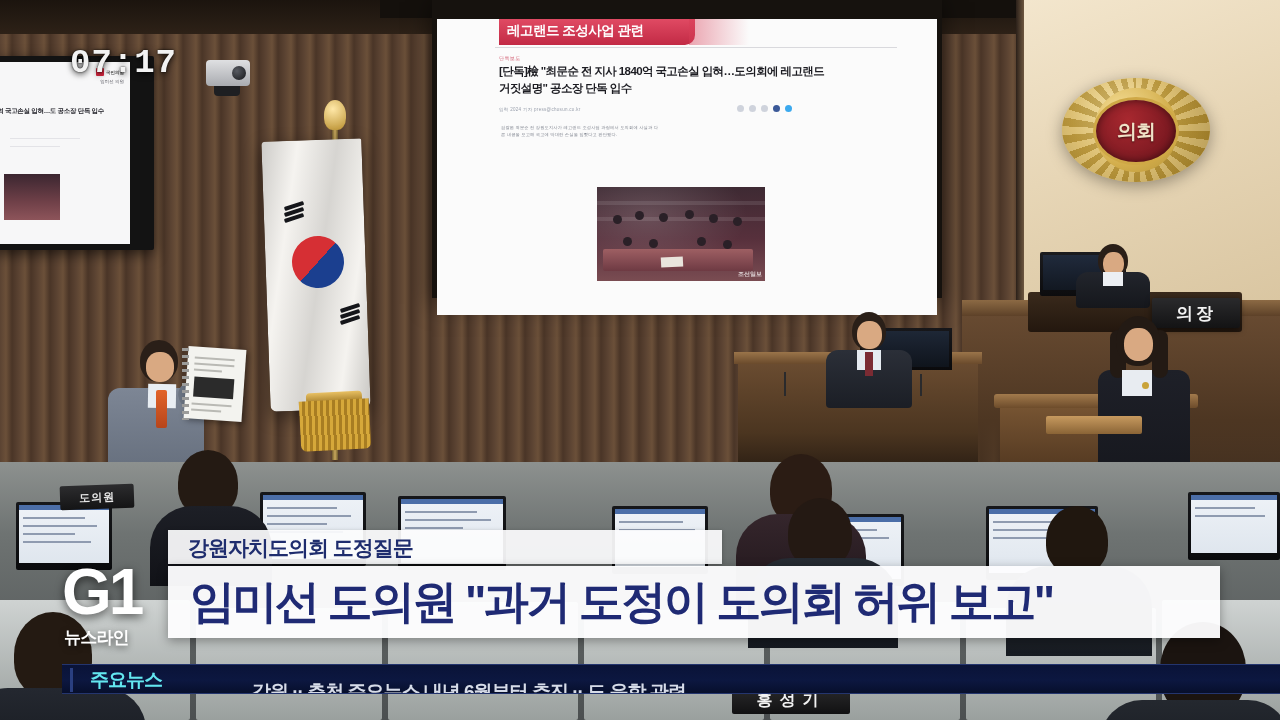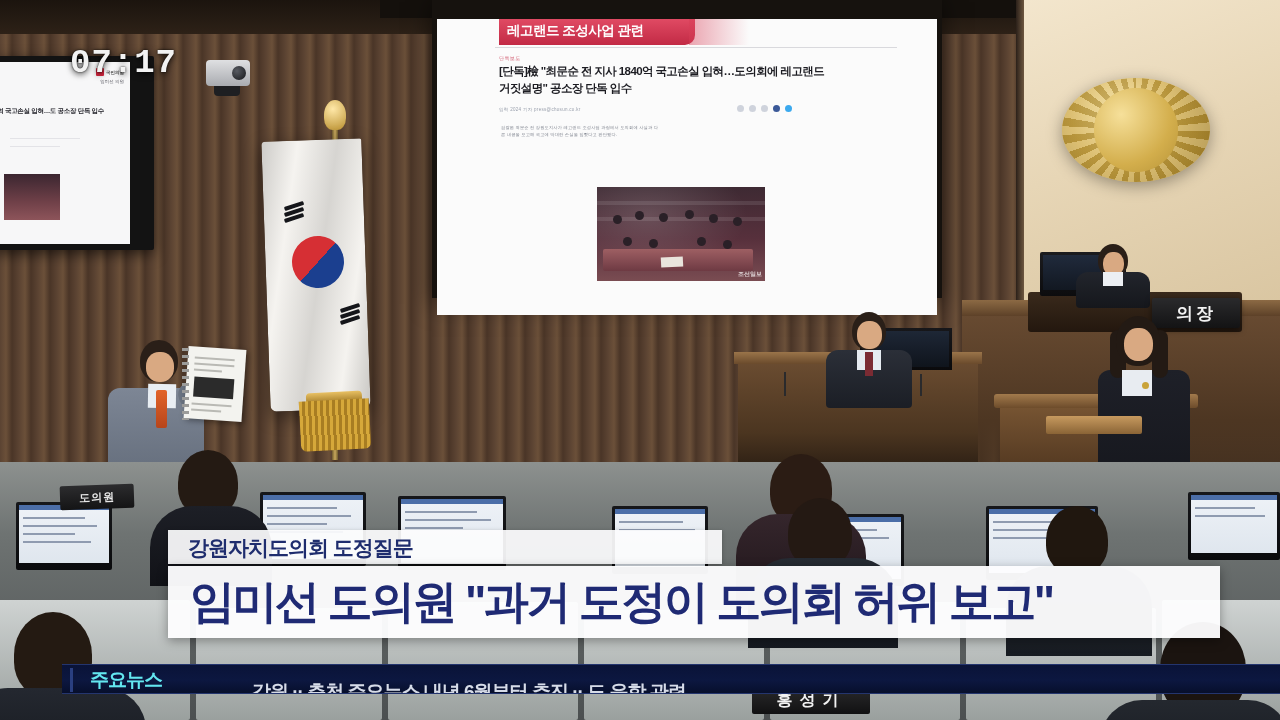--- a/index.html
+++ b/index.html
@@ -458,21 +458,21 @@
   
   .np-small {
     position: absolute; left: 60px; top: 485px; width: 74px; height: 24px;
     background: linear-gradient(180deg, #2c2c2e, #141415);
     border-radius: 2px; display: flex; align-items: center; justify-content: center;
     transform: rotate(-2deg);
   }
   .np-small span { color: #e8e8e8; font-size: 11px; font-weight: bold; letter-spacing: 1px; }
 
   .np-bottom {
-    position: absolute; left: 752px; top: 686px; width: 118px; height: 28px;
+    position: absolute; left: 732px; top: 686px; width: 118px; height: 28px;
     background: linear-gradient(180deg, #2b2b2d, #111112);
     border-radius: 2px; display: flex; align-items: center; justify-content: center;
   }
   .np-bottom span { color: #f1f1f1; font-size: 16px; font-weight: bold; letter-spacing: 7px; }
 
   
   .clock {
     position: absolute; left: 70px; top: 44px;
     font-size: 34px; font-weight: bold; color: #f2f2f2;
     letter-spacing: 1px;
@@ -624,20 +624,23 @@
     <div class="trigram" style="left:284px;top:210px;transform:rotate(-18deg)"></div>
     <div class="trigram" style="left:284px;top:216px;transform:rotate(-18deg)"></div>
     <div class="trigram" style="left:340px;top:306px;transform:rotate(-18deg)"></div>
     <div class="trigram" style="left:340px;top:312px;transform:rotate(-18deg)"></div>
     <div class="trigram" style="left:340px;top:318px;transform:rotate(-18deg)"></div>
     <div class="tassel"></div>
     <div class="fringe"></div>
 
     <div class="emblem-outer"></div>
     <div class="emblem-spokes"></div>
+    <div class="emblem-inner">
+      <span class="emblem-txt">의회</span>
+    </div>
 
     <div class="dais"></div>
     <div class="dais-top"></div>
     <div class="chair-desk"></div>
     <div class="chair-monitor">
       <div class="scr"></div>
     </div>
     <div class="person p-chair">
       <div class="body"></div>
         <div class="head"></div>
@@ -796,20 +799,24 @@
   <div class="clock">07:17</div>
 
   <div class="lt-sub">
     <span>강원자치도의회 도정질문</span>
   </div>
 
   <div class="lt-main">
     <span>임미선 도의원 "과거 도정이 도의회 허위 보고"</span>
   </div>
 
+  <div class="logo-wrap">
+    <div class="logo-g1">G1</div>
+    <div class="logo-sub">뉴스라인</div>
+  </div>
 
   <div class="ticker">
     <div class="ticker-divider"></div>
     <div class="ticker-label">주요뉴스</div>
     <div class="ticker-text">강원 ·· 춘천 주요뉴스 내년 6월부터 추진 ·· 도 운항 관련</div>
   </div>
 
 </div>
 
 </body></html>

